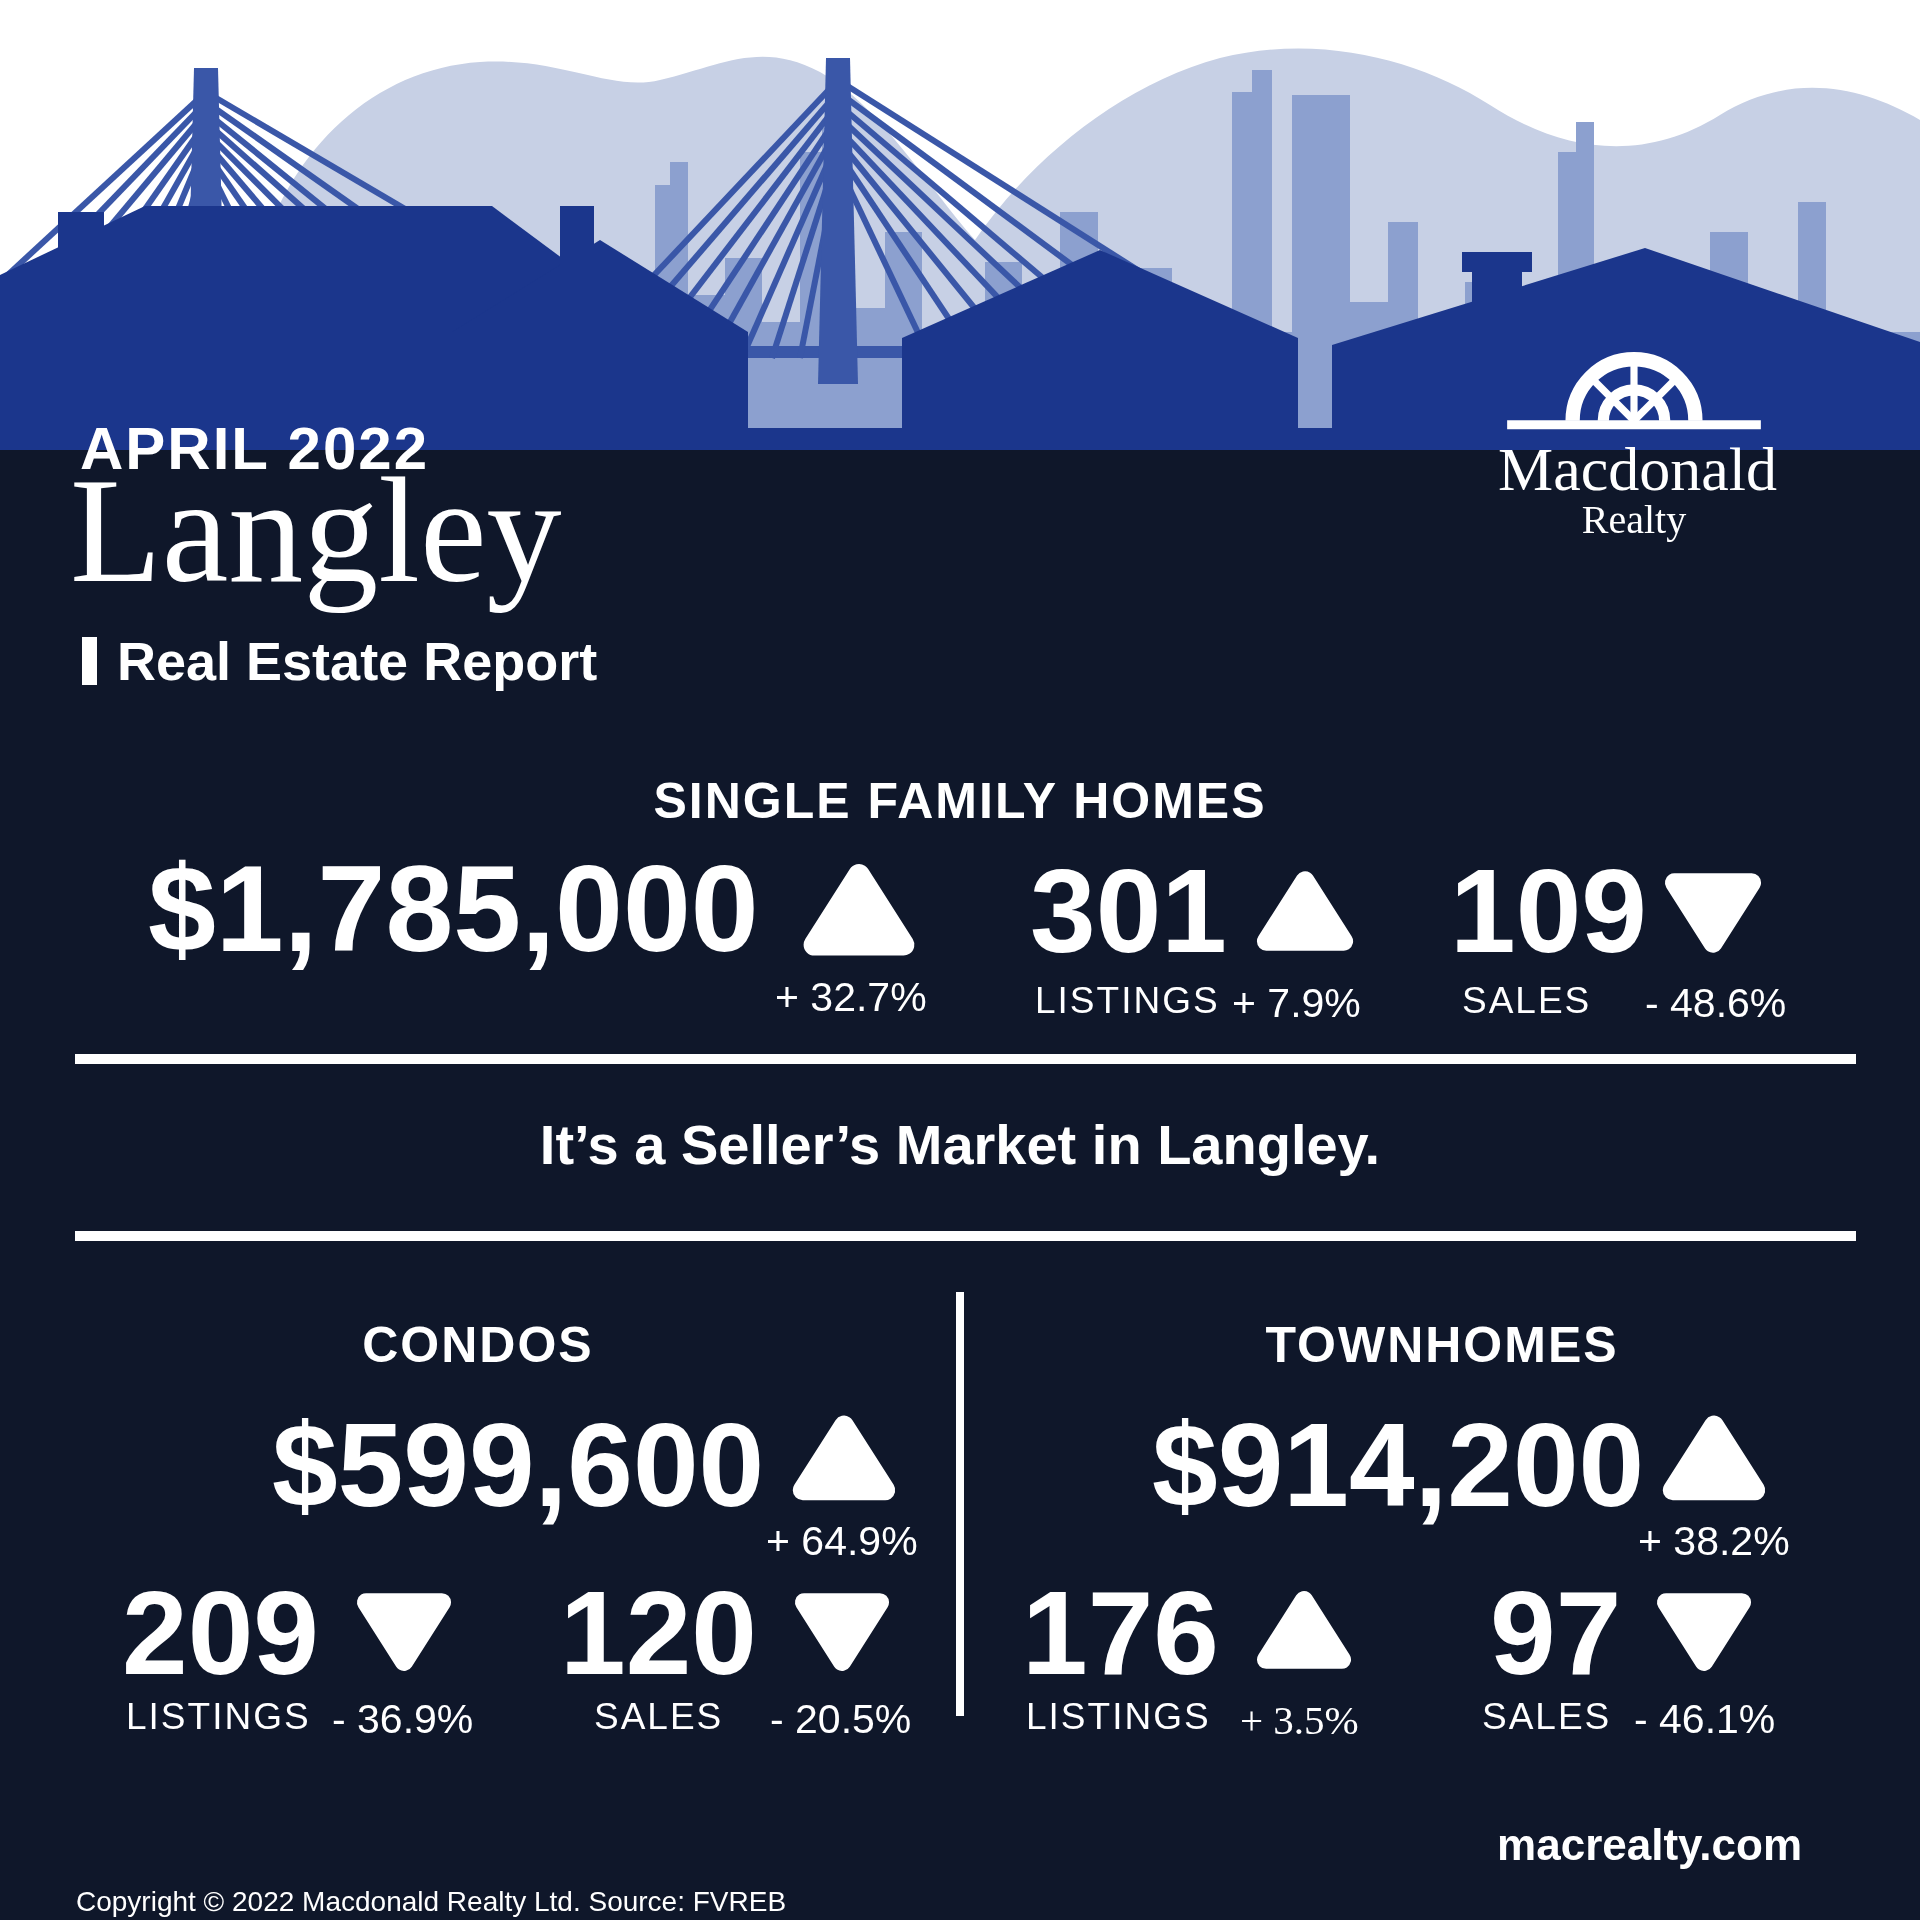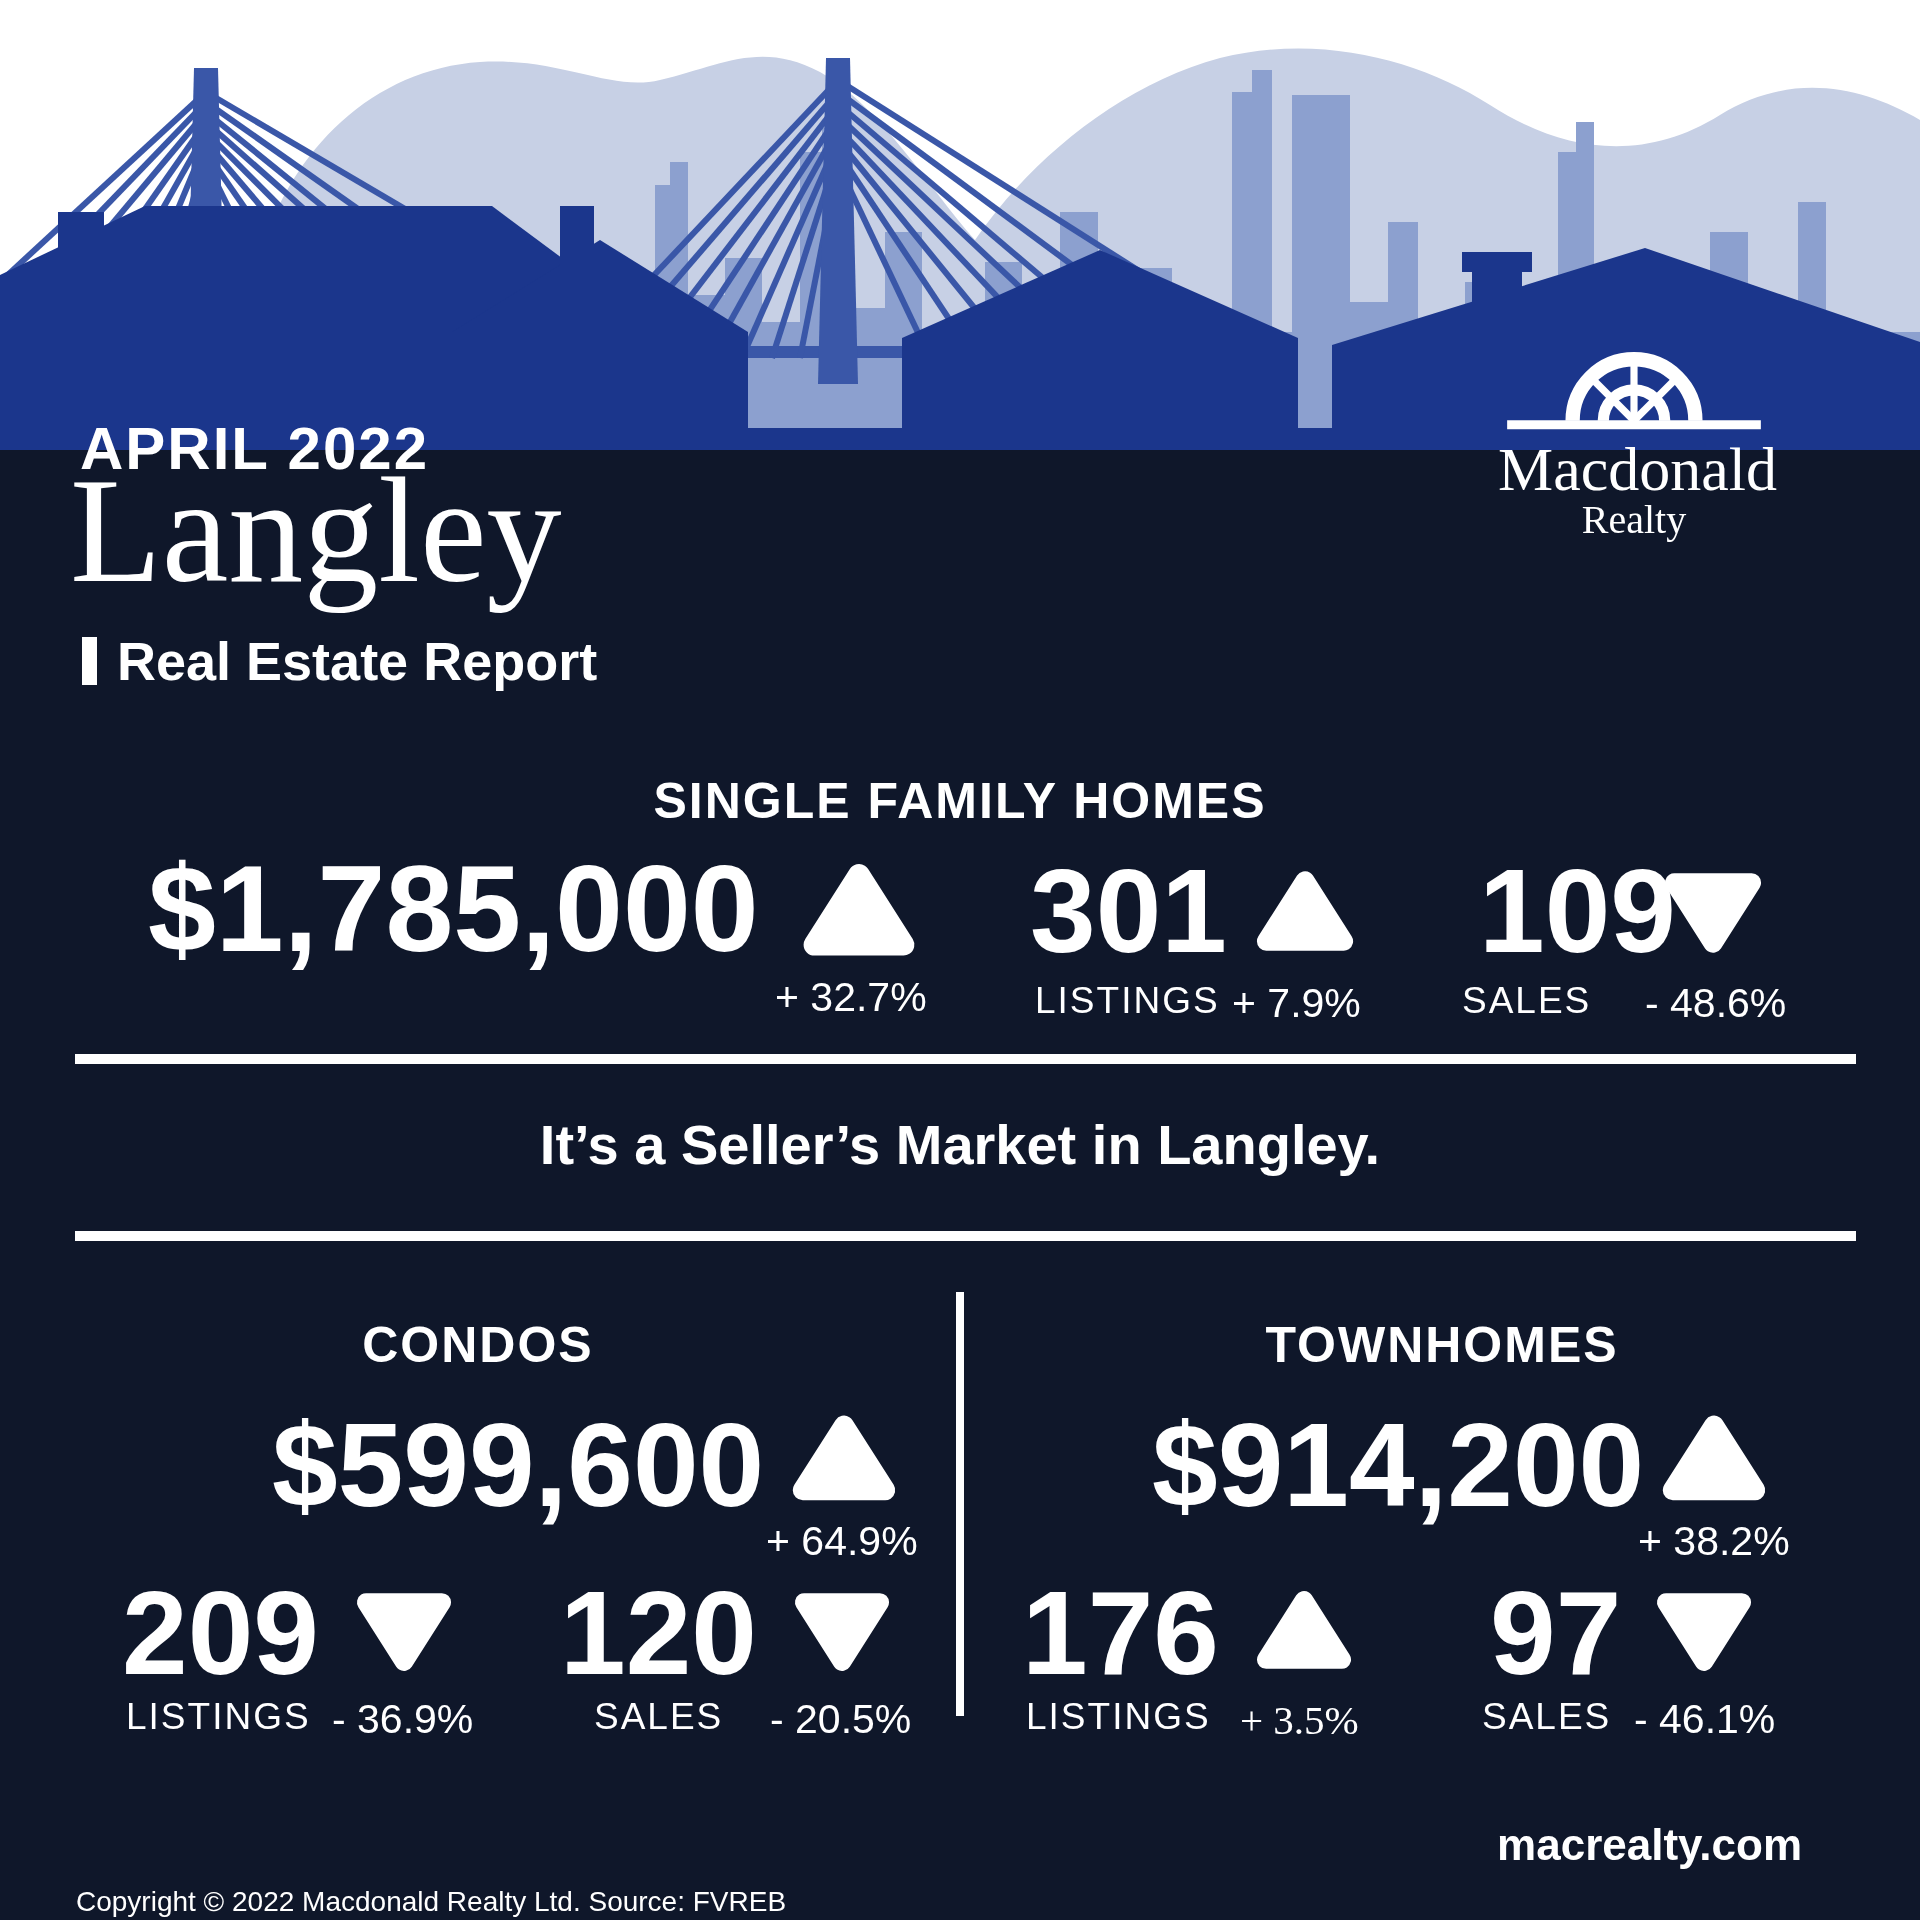--- a/index.html
+++ b/index.html
@@ -31,21 +31,21 @@
   .arrow svg{display:block;width:100%;height:100%;}
   .arrow.down svg{transform:rotate(180deg);}
   
   .sfh-price{left:148px;top:848px;}
   .sfh-price-arrow{left:798px;top:858px;width:122px;height:106px;}
   .sfh-price-pct{left:775px;top:974px;width:175px;}
   .sfh-l-num{left:1030px;top:852px;}
   .sfh-l-label{left:1035px;top:980px;}
   .sfh-l-arrow{left:1252px;top:866px;width:106px;height:92px;}
   .sfh-l-pct{left:1232px;top:980px;width:150px;}
-  .sfh-s-num{left:1450px;top:852px;margin-left:29px;}
+  .sfh-s-num{left:1450px;top:852px;}
   .sfh-s-label{left:1462px;top:980px;}
   .sfh-s-arrow{left:1660px;top:866px;width:106px;height:92px;}
   .sfh-s-pct{left:1645px;top:980px;width:175px;}
   
   .rule{left:75px;width:1781px;height:10px;background:#fff;}
   .rule-top{top:1054px;}
   .rule-bottom{top:1231px;}
   .market{left:0;width:1920px;text-align:center;top:1112px;font-size:56px;font-weight:700;}
   .vdivider{left:956px;top:1292px;width:8px;height:424px;background:#fff;}
   

